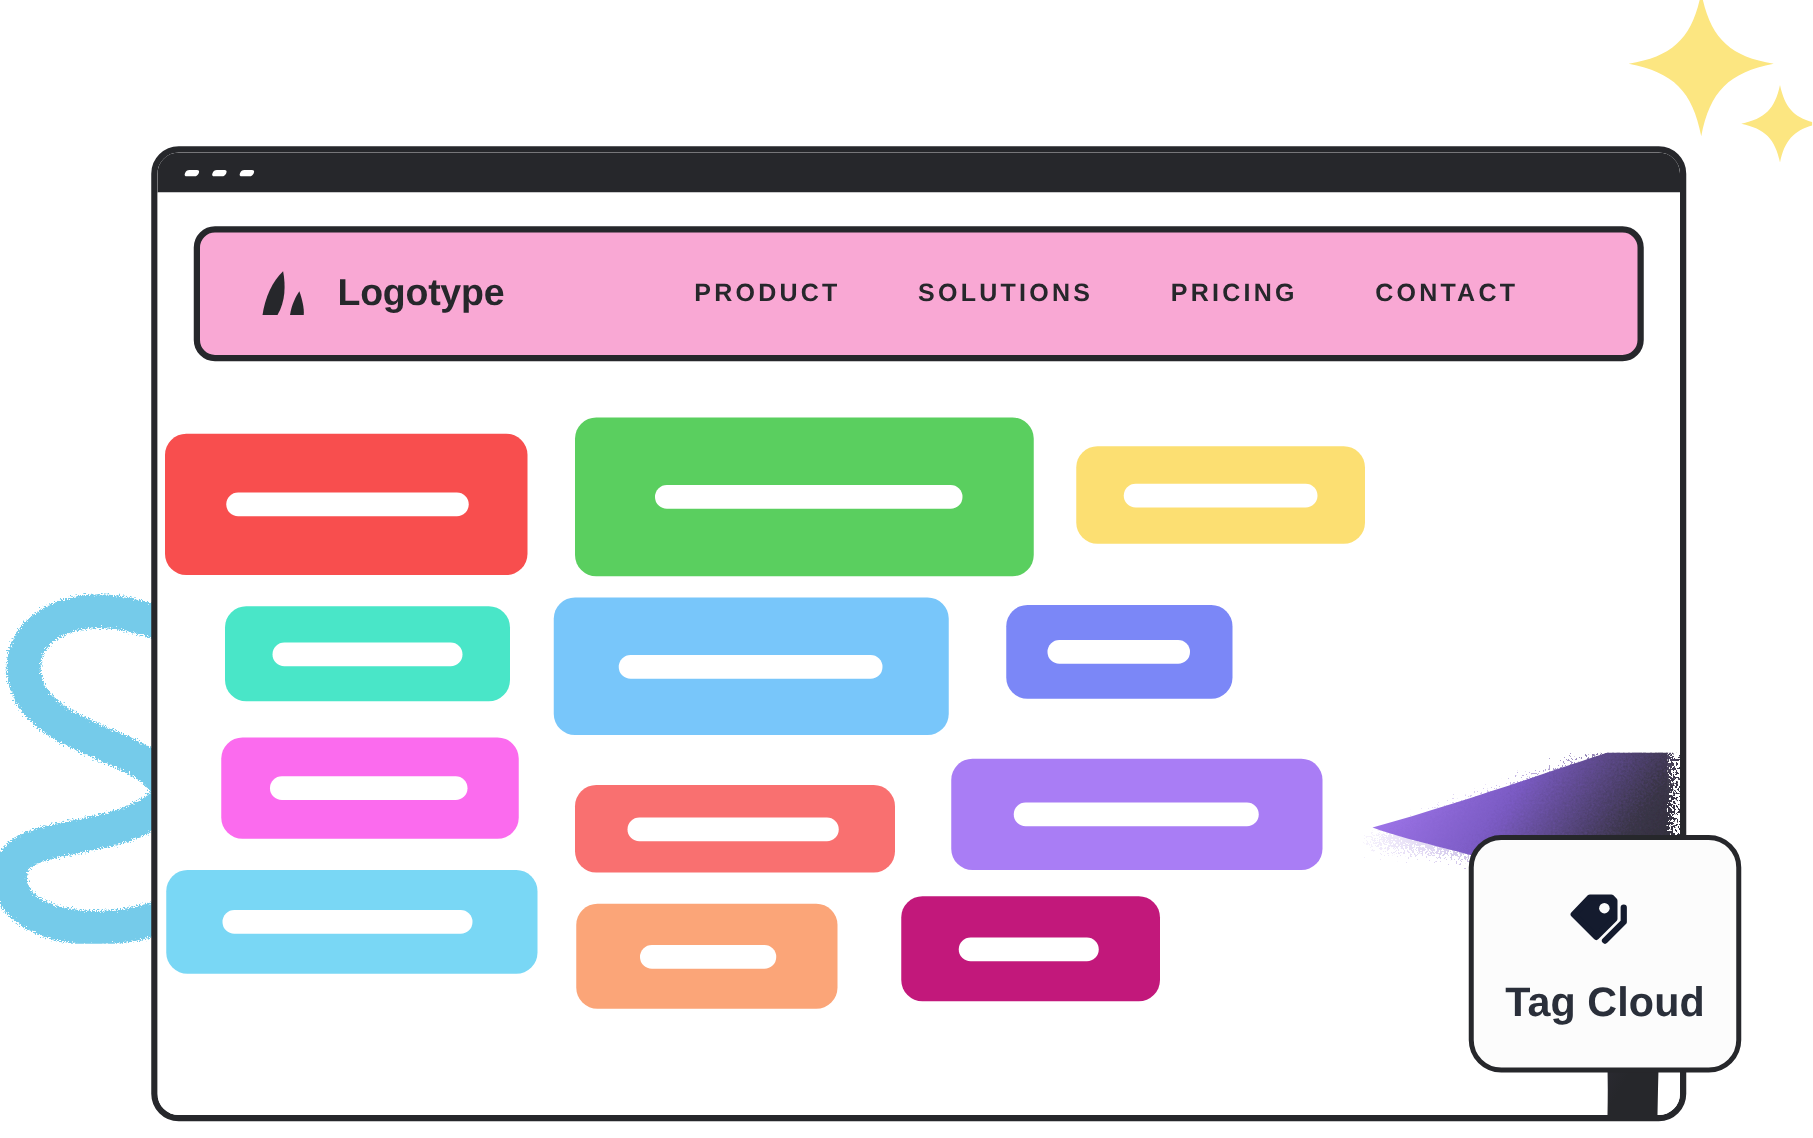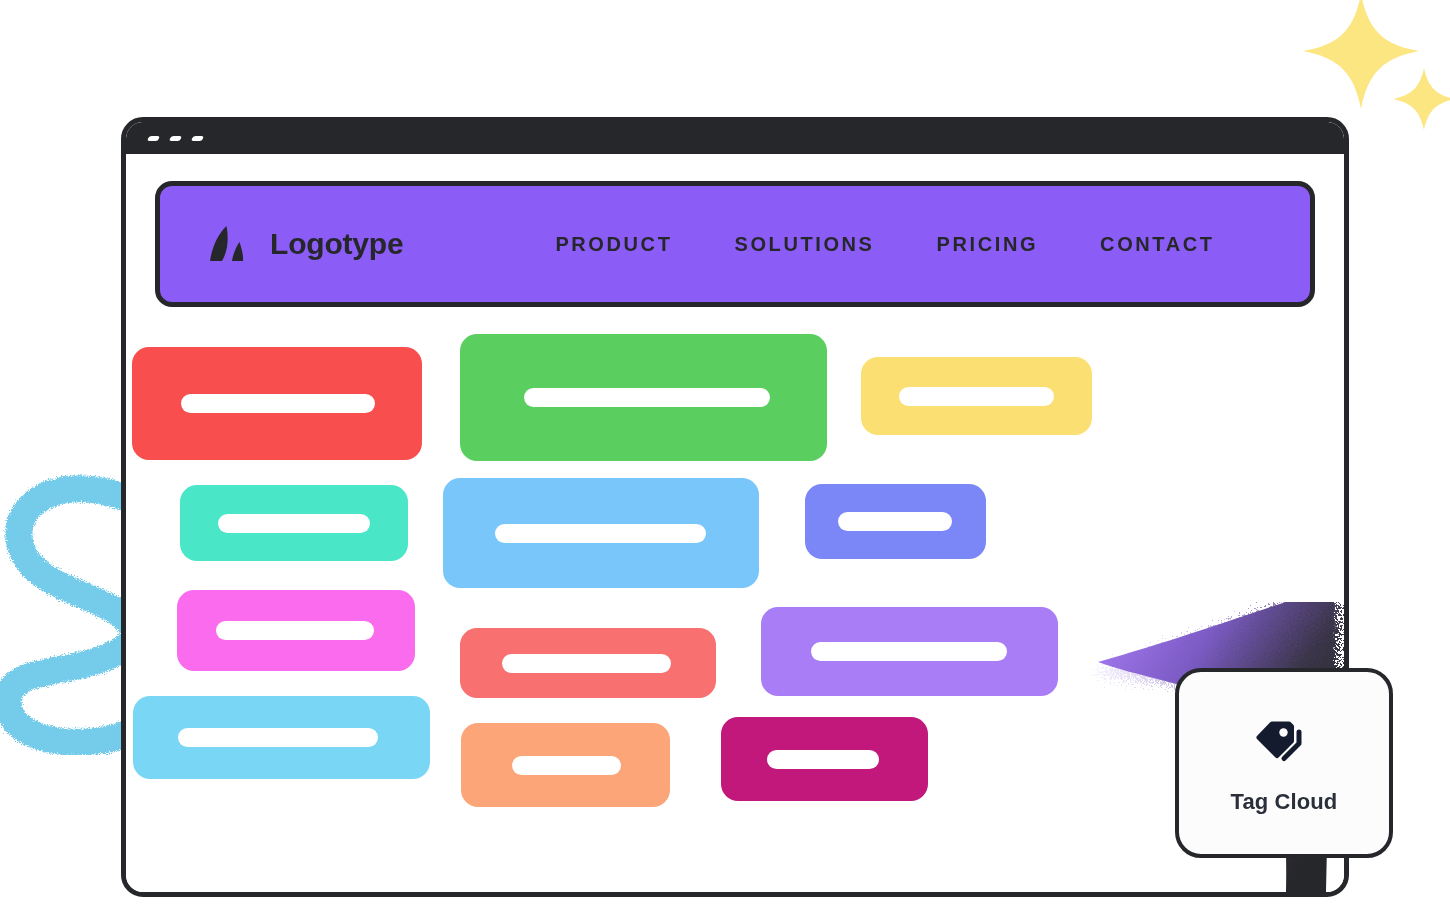--- a/index.html
+++ b/index.html
@@ -73,22 +73,22 @@
 
   .browser-body {
     position: relative;
     height: 738px;
     background: #ffffff;
     padding: 27px 29px 0 29px;
   }
 
   
   .navbar {
-    height: 126px;
-    background: #8b5cf6;
+    height: 108px;
+    background: #f9a8d4;
     border: 5px solid #26272B;
     border-radius: 17px;
     display: flex;
     align-items: center;
     padding: 0 44px 0 48px;
   }
 
   .brand {
     display: flex;
     align-items: center;
@@ -166,21 +166,21 @@
     display: flex;
     flex-direction: column;
     align-items: center;
     justify-content: center;
     gap: 15px;
   }
 
   .badge-icon { width: 62px; height: 62px; display: block; }
 
   .badge-label {
-    font-size: 22px;
+    font-size: 33px;
     font-weight: bold;
     color: #2A2F3A;
     letter-spacing: 0.1px;
   }
 </style>
 </head>
 <body>
 
 <div id="stage">
 

